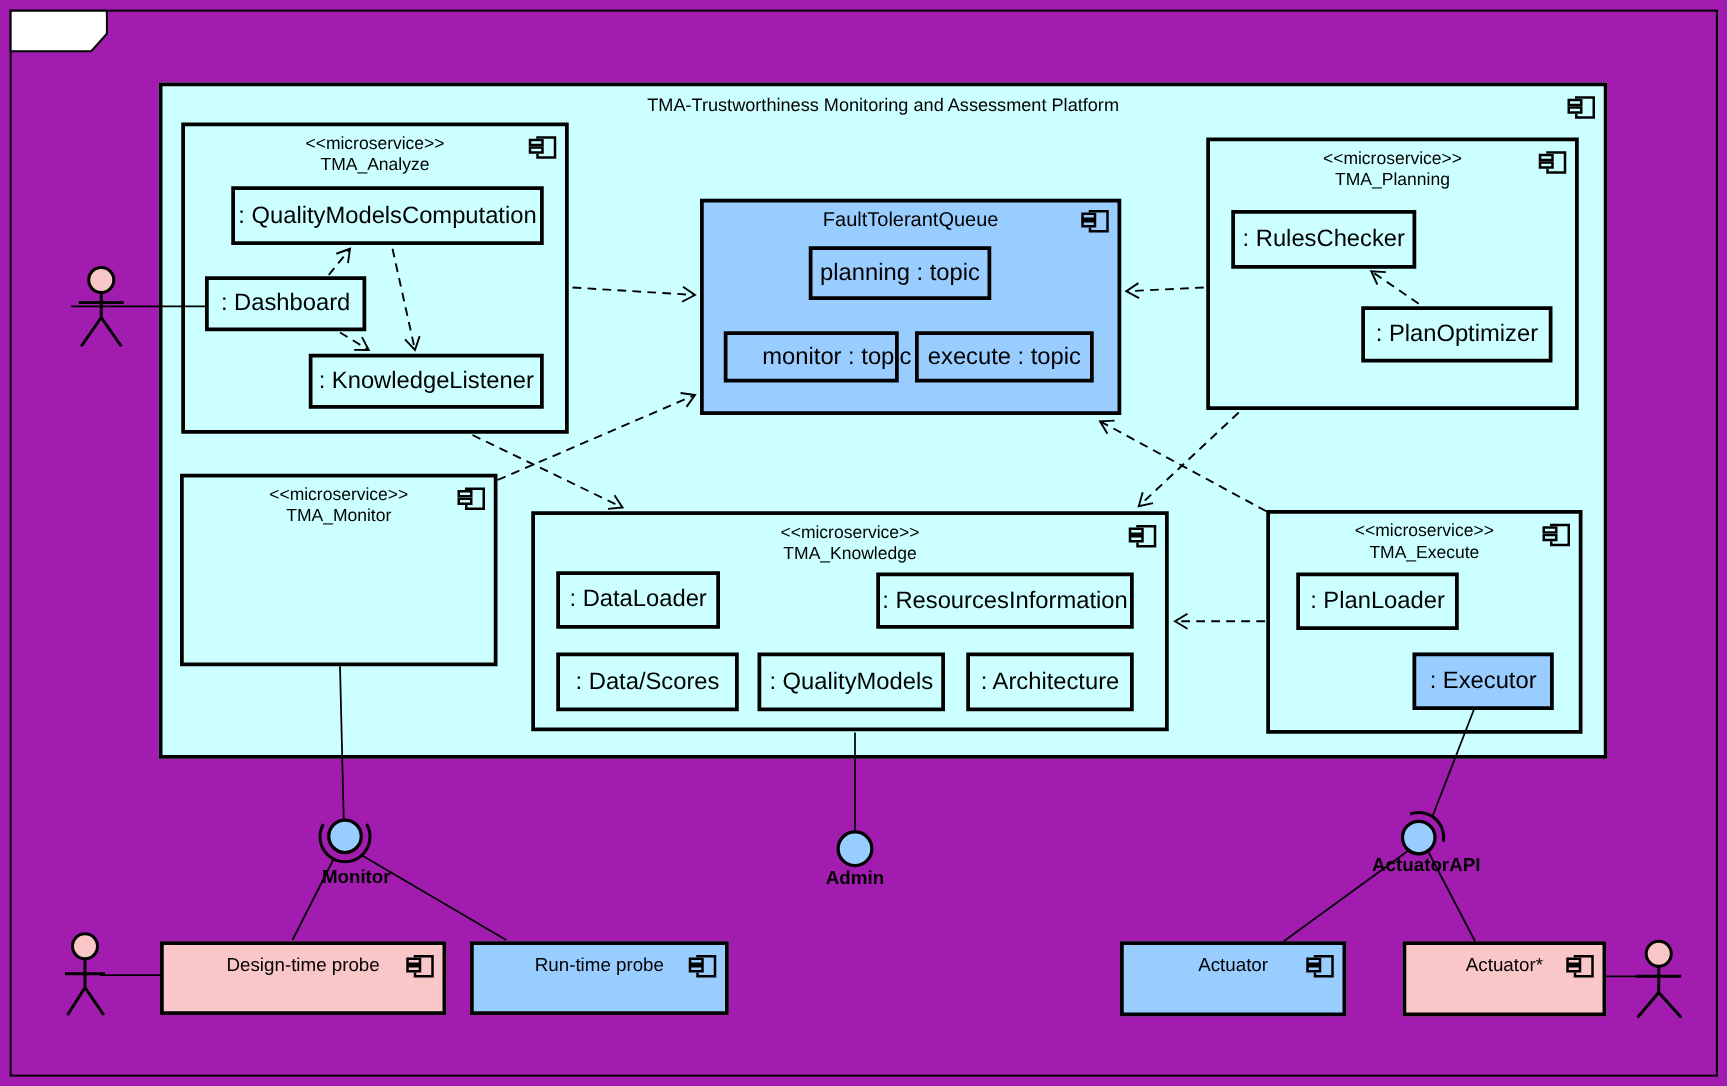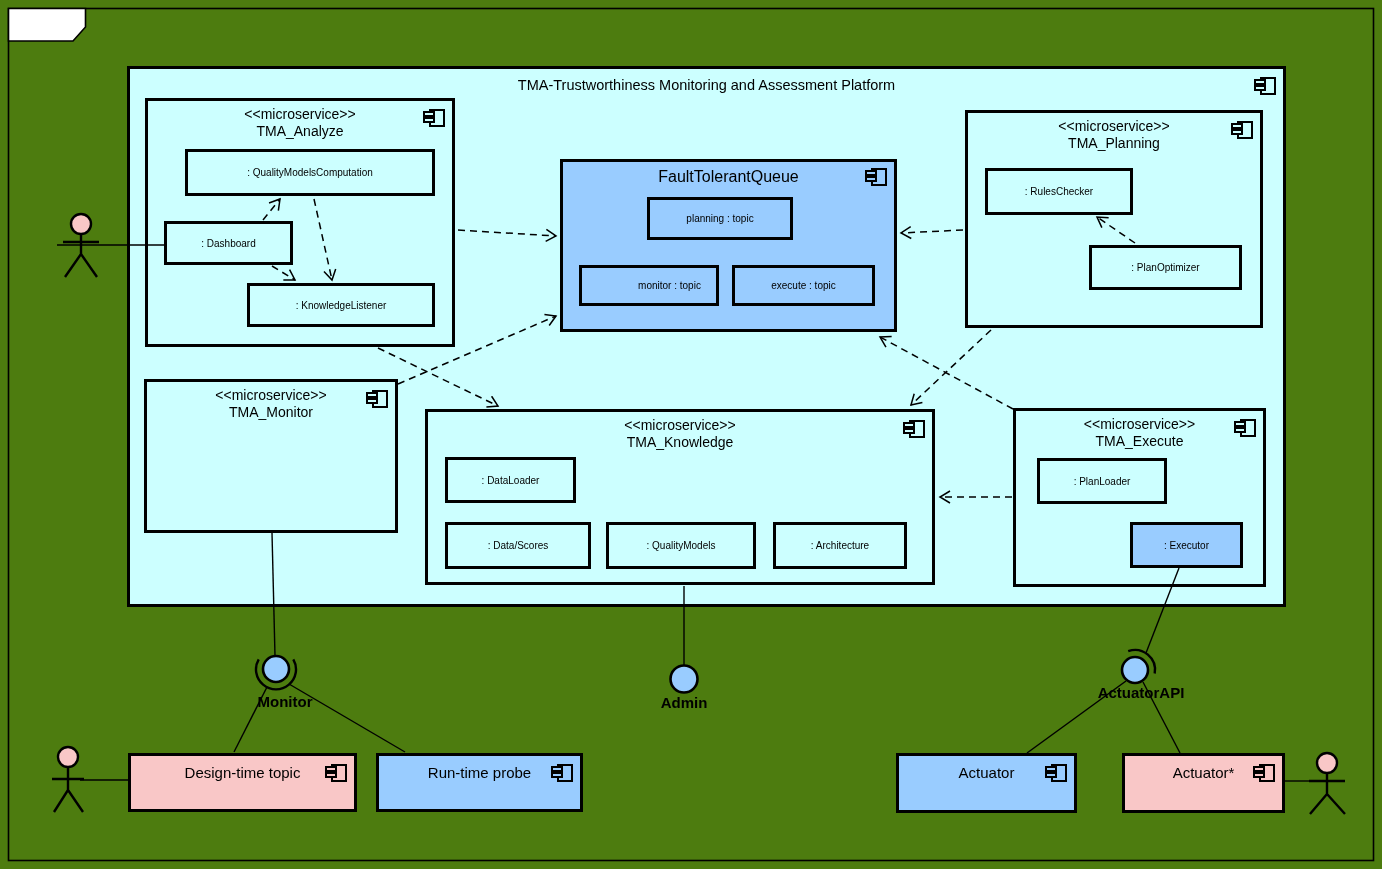--- a/index.html
+++ b/index.html
@@ -1,25 +1,25 @@
 <!DOCTYPE html>
 <html style="--cyan: #ccffff; --blue: #99ccff; --pink: #f9c7c7; --line: #000000;"><head>
 <meta charset="utf-8">
 <style>
   :root { --cyan:#ccffff; --blue:#99ccff; --pink:#f9c7c7; --line:#000000; }
   html,body { margin:0; padding:0; background:#ffffff; }
   #stage {
-    position:relative; width:1382px; height:869px; background:#4d7c0f;
+    position:relative; width:1382px; height:869px; background:#a21caf;
     font-family:"Liberation Sans", sans-serif; color:#000; overflow:hidden;
   }
   .box { position:absolute; border:3px solid #000; box-sizing:border-box; }
   .cyan { background:var(--cyan); }
   .blue { background:var(--blue); }
   .pink { background:var(--pink); }
-  .part { display:flex; align-items:center; justify-content:center; font-size:10px; white-space:nowrap; }
+  .part { display:flex; align-items:center; justify-content:center; font-size:19px; white-space:nowrap; }
   .hdr  { position:absolute; left:0; right:0; top:5px; text-align:center; font-size:14px; line-height:1.18; }
   .hdr .name { display:block; }
   .toplabel { position:absolute; left:0; right:0; top:8px; text-align:center; font-size:15px; }
   .iflabel { position:absolute; text-align:center; font-weight:bold; font-size:15px; }
   .cmp-label { position:absolute; left:24px; top:17px; font-weight:bold; font-size:16px; }
   .ptitle { position:absolute; left:0; right:0; top:8px; text-align:center; font-size:14.5px; }
   
   .cicon { position:absolute; right:7px; top:8px; width:12px; height:14px; border:2px solid #000; }
   .cicon::before, .cicon::after {
     content:""; position:absolute; left:-8px; width:8px; height:2px;
@@ -97,20 +97,23 @@
   <div class="box cyan" style="left:425px;top:409px;width:510px;height:176px;">
     <div class="hdr">
       <span>&lt;&lt;microservice&gt;&gt;</span>
       <span class="name">TMA_Knowledge</span>
     </div>
     <span class="cicon"></span>
   </div>
   <div class="box cyan part" style="left:445px;top:457px;width:131px;height:46px;">
     <span>: DataLoader</span>
   </div>
+  <div class="box cyan part" style="left:701px;top:458px;width:206px;height:45px;">
+    <span>: ResourcesInformation</span>
+  </div>
   <div class="box cyan part" style="left:445px;top:522px;width:146px;height:47px;">
     <span>: Data/Scores</span>
   </div>
   <div class="box cyan part" style="left:606px;top:522px;width:150px;height:47px;">
     <span>: QualityModels</span>
   </div>
   <div class="box cyan part" style="left:773px;top:522px;width:134px;height:47px;">
     <span>: Architecture</span>
   </div>
 
@@ -126,21 +129,21 @@
   </div>
   <div class="box blue part" style="left:1130px;top:522px;width:113px;height:46px;">
     <span>: Executor</span>
   </div>
 
   <div class="iflabel" style="left:235px;top:693px;width:100px;">Monitor</div>
   <div class="iflabel" style="left:634px;top:694px;width:100px;">Admin</div>
   <div class="iflabel" style="left:1071px;top:684px;width:140px;">ActuatorAPI</div>
 
   <div class="box pink" style="left:128px;top:753px;width:229px;height:59px;--icon-bg:var(--pink);">
-    <div class="toplabel">Design-time topic</div>
+    <div class="toplabel">Design-time probe</div>
     <span class="cicon"></span>
   </div>
   <div class="box blue" style="left:376px;top:753px;width:207px;height:59px;--icon-bg:var(--blue);">
     <div class="toplabel">Run-time probe</div>
     <span class="cicon"></span>
   </div>
   <div class="box blue" style="left:896px;top:753px;width:181px;height:60px;--icon-bg:var(--blue);">
     <div class="toplabel">Actuator</div>
     <span class="cicon"></span>
   </div>

